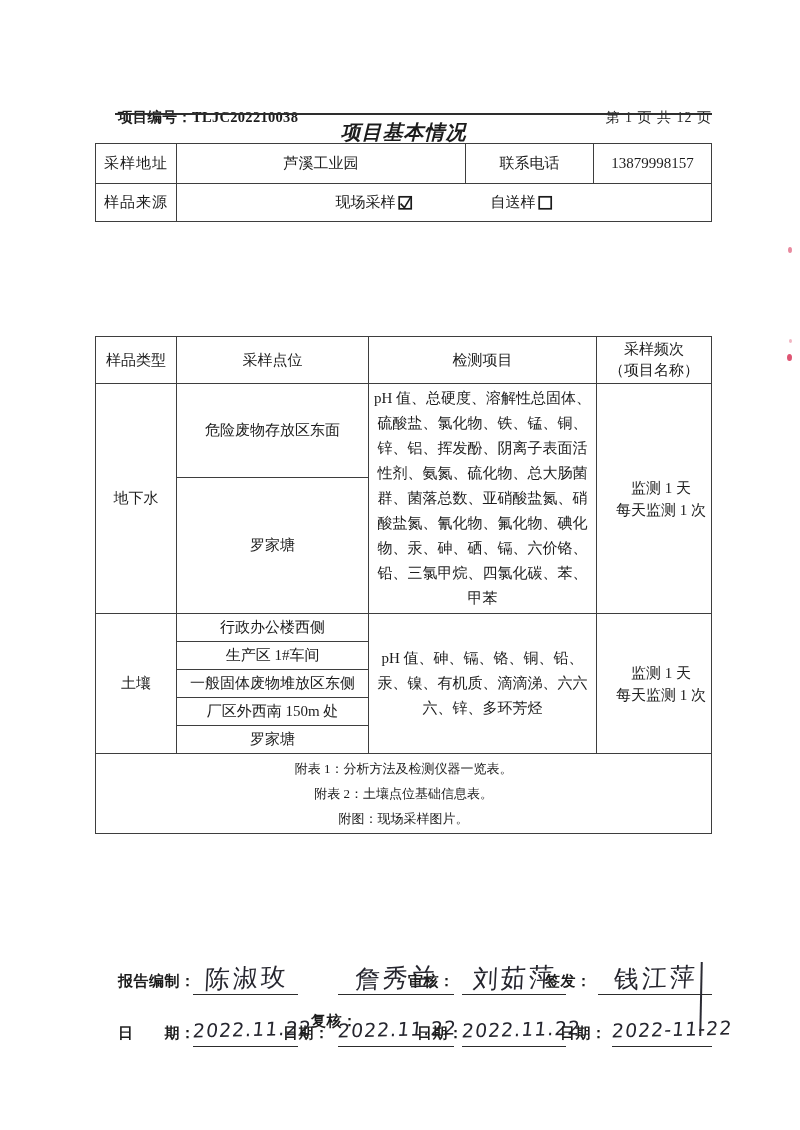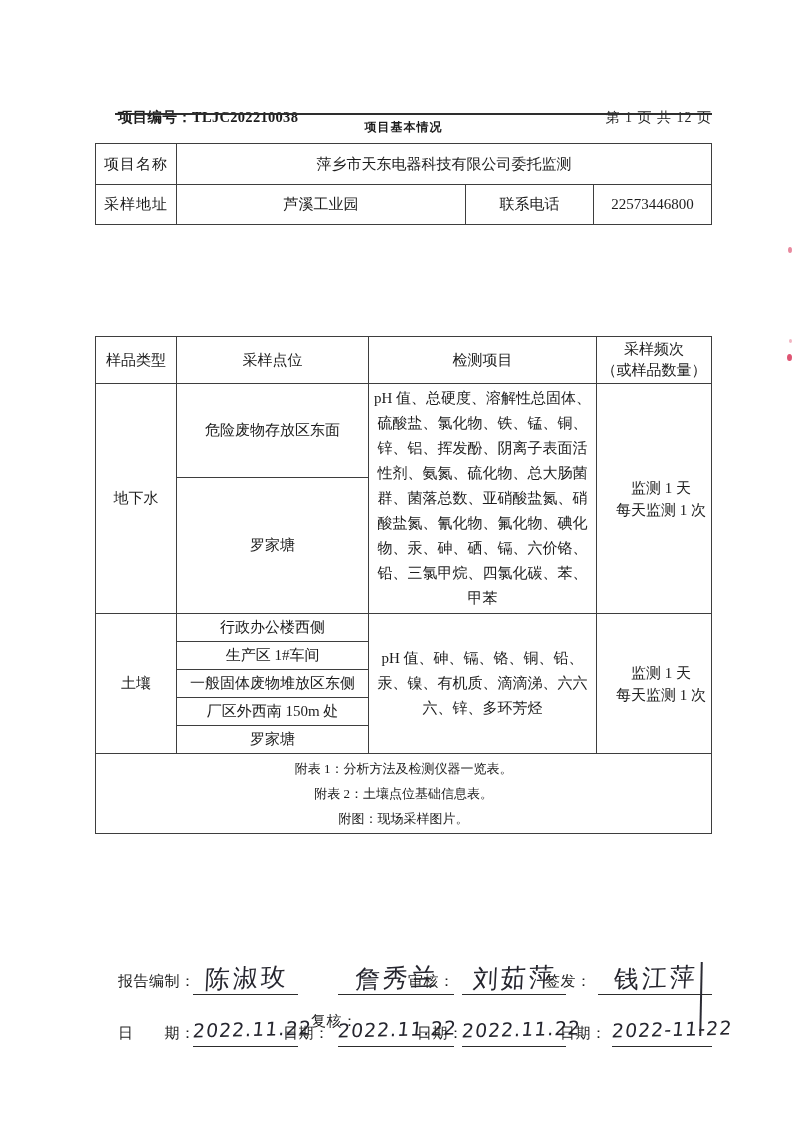--- a/index.html
+++ b/index.html
@@ -9,41 +9,41 @@
     margin:0 auto; overflow:hidden;
     font-family:"Liberation Serif","DejaVu Serif",serif; color:#1c1c1c;
   }
   
   .doc-header { position:absolute; left:118px; top:92px; width:594px;
     display:flex; justify-content:space-between; align-items:baseline; }
   .proj-no { font-weight:bold; font-size:14.5px; letter-spacing:.3px;margin-top:16px; }
   .page-no { font-size:14px; letter-spacing:1px; }
   .head-rule { position:absolute; left:115px; top:113px; width:597px; height:2px; background:#2e2e2e; }
   .doc-title { position:absolute; left:95px; top:119px; width:617px; text-align:center;
-    font-weight:bold; font-size:12px; letter-spacing:1px; }
+    font-weight:bold; font-size:20px; letter-spacing:1px;font-style:italic; }
 
   
   table.tbl { position:absolute; left:95px; width:617px; border-collapse:collapse; table-layout:fixed; }
   .tbl-a { top:143px; }
   .tbl-b { top:336px; }
   .tbl td { border:1px solid #3e3e3e; font-size:15px; text-align:center; vertical-align:middle; padding:2px 4px; }
   .tbl-a td { }
   .lab { letter-spacing:1px; }
   .items-cell { font-size:14.5px; line-height:25px; text-align:justify; text-align-last:center; padding:3px 9px; }
   .freq-cell div { line-height:22px;margin-left:14px; }
   .hdr2 div { line-height:21px; }
   .notes-cell { text-align:left; padding:8px 2px 8px 10px; }
   .notes-cell div { line-height:25px; font-size:13px; }
 
   .src-row-flex { display:flex; justify-content:center; gap:78px; align-items:center; }
   .src-opt { display:inline-flex; align-items:center; gap:2px; }
   .cbox { display:inline-block; vertical-align:-2px; }
 
   
-  .sig-label { position:absolute; font-size:15px; font-weight:normal; letter-spacing:.5px; white-space:pre; }
+  .sig-label { position:absolute; font-size:15px; font-weight:bold; letter-spacing:.5px; white-space:pre; }
   .sig-line { position:absolute; height:34px; border-bottom:1.6px solid #2c2c2c; text-align:center; overflow:visible; }
   .hand { font-family:"DejaVu Sans","Liberation Sans",sans-serif; color:#25252e; white-space:nowrap; }
   .hand-name { display:inline-block; font-size:25px; font-weight:500; letter-spacing:3px;
     transform:rotate(-2deg) skewX(-5deg); transform-origin:bottom left; position:relative; top:2px; }
   .hand-date { display:inline-block; font-size:19px; letter-spacing:1px;
     transform:rotate(-1.5deg) skewX(-7deg); position:relative; top:5px; }
   .sig4-stroke { position:absolute; left:700px; top:962px; width:2px; height:74px; background:#2b2b34; transform:rotate(1.2deg); }
 
   
   .red-dot { position:absolute; background:#d62a50; border-radius:50%; }
@@ -61,48 +61,64 @@
   <div class="doc-title">项目基本情况</div>
 
   <table class="tbl tbl-a">
     <colgroup>
         <col style="width:81px">
         <col style="width:289px">
         <col style="width:128px">
         <col>
       </colgroup>
     <tbody>
-        <tr style="height:41px">
-      <td class="lab">项目名称</td>
-      <td colspan="3">萍乡市天东电器科技有限公司委托监测</td>
-    </tr>
     <tr style="height:40px">
       <td class="lab">采样地址</td>
       <td>芦溪工业园</td>
       <td>联系电话</td>
-      <td>22573446800</td>
+      <td>13879998157</td>
+    </tr>
+    <tr style="height:38px">
+      <td class="lab">样品来源</td>
+      <td colspan="3">
+        <span class="src-row-flex">
+          <span class="src-opt">
+            <span>现场采样</span>
+            <svg class="cbox" width="15" height="15" viewBox="0 0 15 15">
+              <rect x="1.2" y="1.8" width="12" height="12" fill="none" stroke="#1c1c1c" stroke-width="1.7"></rect>
+              <path d="M2.6 8.6 L6.4 12.6 L13.2 1.4" fill="none" stroke="#1c1c1c" stroke-width="1.6"></path>
+            </svg>
+          </span>
+          <span class="src-opt">
+            <span>自送样</span>
+            <svg class="cbox" width="15" height="15" viewBox="0 0 15 15">
+              <rect x="1.2" y="1.8" width="12" height="12" fill="none" stroke="#1c1c1c" stroke-width="1.7"></rect>
+            </svg>
+          </span>
+        </span>
+      </td>
     </tr>
   </tbody>
     </table>
 
   <table class="tbl tbl-b">
     <colgroup>
         <col style="width:81px">
         <col style="width:192px">
         <col style="width:228px">
         <col>
       </colgroup>
     <tbody>
         <tr style="height:47px">
       <td>样品类型</td>
       <td>采样点位</td>
       <td>检测项目</td>
       <td class="hdr2">
         <div>采样频次</div>
-        <div>（或样品数量）</div>
+        <div>（项目名称）</div>
       </td>
     </tr>
     <tr style="height:62px">
       <td rowspan="2">地下水</td>
       <td>危险废物存放区东面</td>
       <td rowspan="2" class="items-cell">pH 值、总硬度、溶解性总固体、硫酸盐、氯化物、铁、锰、铜、锌、铝、挥发酚、阴离子表面活性剂、氨氮、硫化物、总大肠菌群、菌落总数、亚硝酸盐氮、硝酸盐氮、氰化物、氟化物、碘化物、汞、砷、硒、镉、六价铬、铅、三氯甲烷、四氯化碳、苯、甲苯</td>
       <td rowspan="2" class="freq-cell">
         <div>监测 1 天</div>
         <div>每天监测 1 次</div>
       </td>

